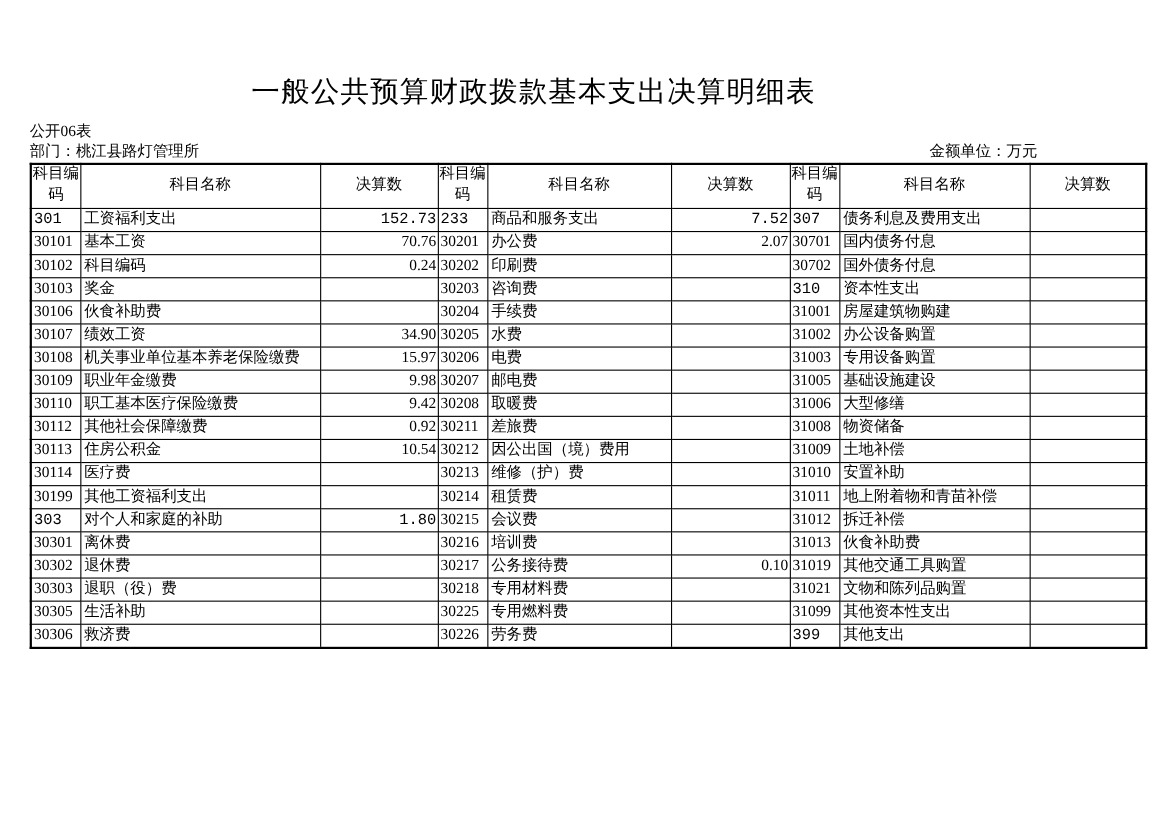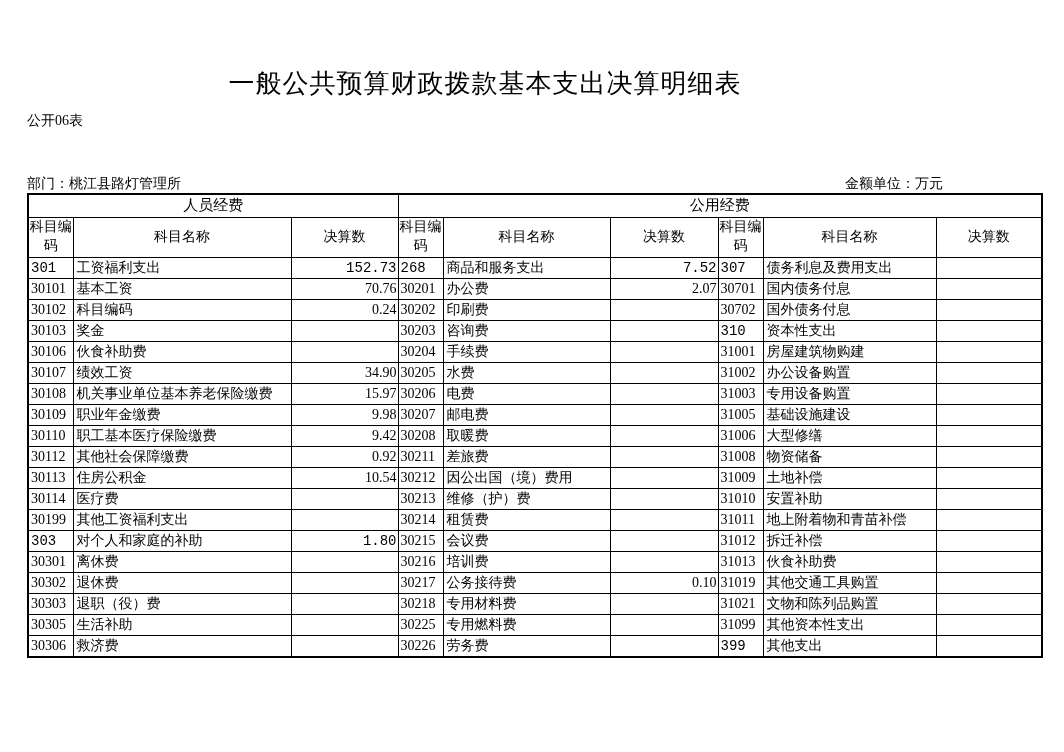--- a/index.html
+++ b/index.html
@@ -22,21 +22,20 @@
   .pub-label {
     margin-top: 12px;
     font-size: 14px;
     line-height: 18px;
   }
   .meta-row {
     display: flex;
     justify-content: space-between;
     font-size: 14px;
     line-height: 18px;
-    margin-top: 45px;
   }
   table.detail {
     border-collapse: collapse;
     table-layout: fixed;
     width: 1014px;
     border: 2px solid #000;
   }
   table.detail th, table.detail td {
     border: 1px solid #000;
     font-size: 14px;
@@ -85,42 +84,38 @@
         <col style="width:218px">
         <col style="width:107px">
       <col style="width:45px">
         <col style="width:167px">
         <col style="width:108px">
       <col style="width:45px">
         <col style="width:173px">
         <col style="width:106px">
     </colgroup>
     <thead>
-      <tr class="section-row">
-        <th colspan="3">人员经费</th>
-        <th colspan="6">公用经费</th>
-      </tr>
       <tr class="colhead-row">
         <th>科目编码</th>
         <th>科目名称</th>
         <th>决算数</th>
         <th>科目编码</th>
         <th>科目名称</th>
         <th>决算数</th>
         <th>科目编码</th>
         <th>科目名称</th>
         <th>决算数</th>
       </tr>
     </thead>
     <tbody>
         <tr>
           <td class="code-cell bold">301</td>
           <td class="name-cell bold">工资福利支出</td>
           <td class="value-cell bold">152.73</td>
-          <td class="code-cell bold">268</td>
+          <td class="code-cell bold">233</td>
           <td class="name-cell bold">商品和服务支出</td>
           <td class="value-cell bold">7.52</td>
           <td class="code-cell bold">307</td>
           <td class="name-cell bold">债务利息及费用支出</td>
           <td class="value-cell bold"></td>
         </tr>
         <tr>
           <td class="code-cell">30101</td>
           <td class="name-cell">基本工资</td>
           <td class="value-cell">70.76</td>

